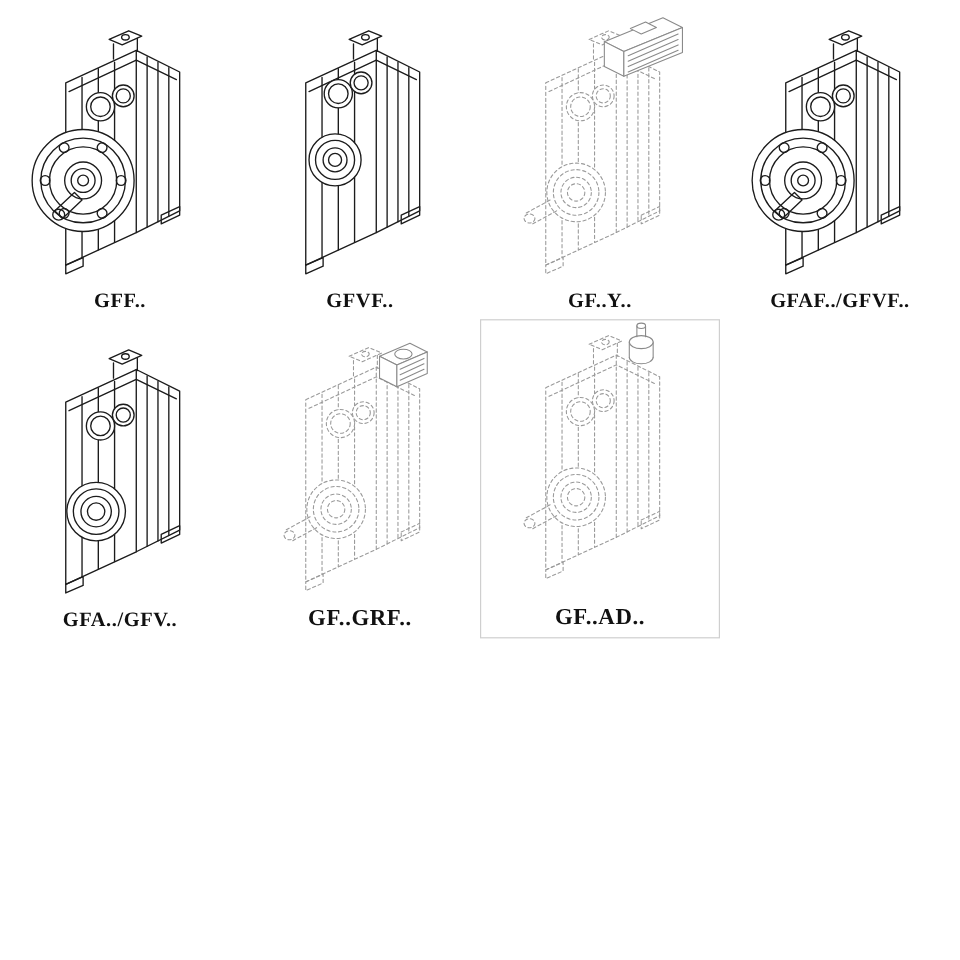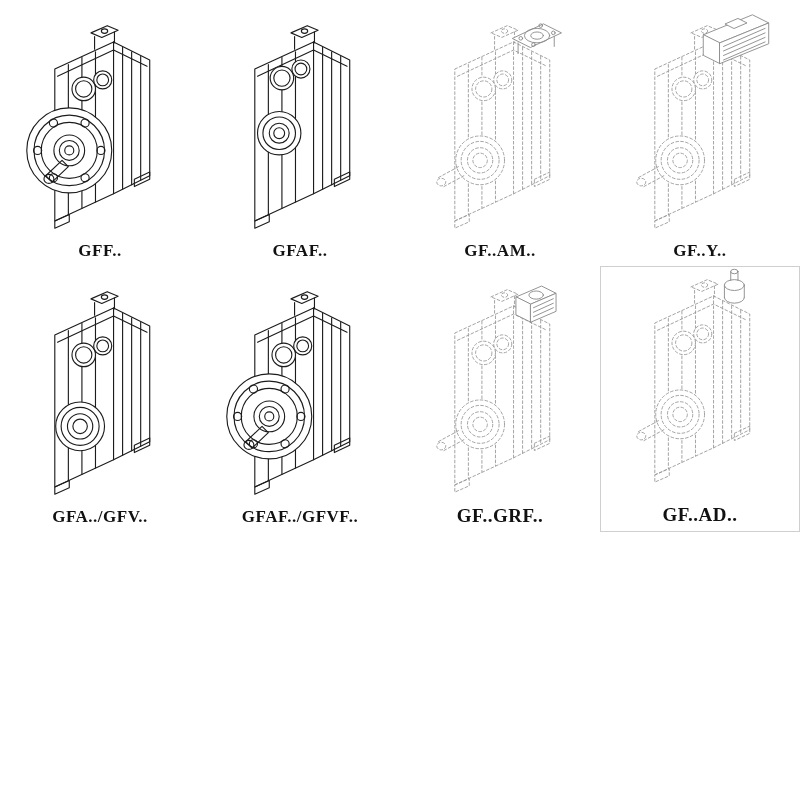--- a/index.html
+++ b/index.html
@@ -232,52 +232,46 @@
         <use href="#v-gff"></use>
       </svg>
     <div class="model-label">GFF..</div>
   </div>
 
 
   <div class="cell">
     <svg class="draw solid" viewBox="0 0 160 250">
         <use href="#v-gfhz"></use>
       </svg>
-    <div class="model-label">GFAF..</div>
-  </div>
-
-
-
-
-  <div class="cell">
-    <svg class="draw ghost" viewBox="0 0 160 250">
-        <use href="#v-gfam"></use>
-      </svg>
-    <div class="model-label">GF..AM..</div>
-  </div>
+    <div class="model-label">GFVF..</div>
+  </div>
+
+
+
+
 
   <div class="cell">
     <svg class="draw ghost" viewBox="0 0 160 250">
         <use href="#v-gfy"></use>
       </svg>
     <div class="model-label">GF..Y..</div>
   </div>
 
   <div class="cell">
     <svg class="draw solid" viewBox="0 0 160 250">
+        <use href="#v-gff"></use>
+      </svg>
+    <div class="model-label">GFAF../GFVF..</div>
+  </div>
+
+  <div class="cell">
+    <svg class="draw solid" viewBox="0 0 160 250">
         <use href="#v-gfaz"></use>
       </svg>
     <div class="model-label">GFA../GFV..</div>
-  </div>
-
-  <div class="cell">
-    <svg class="draw solid" viewBox="0 0 160 250">
-        <use href="#v-gff"></use>
-      </svg>
-    <div class="model-label">GFAF../GFVF..</div>
   </div>
 
   <div class="cell">
     <svg class="draw ghost" viewBox="0 0 160 250">
         <use href="#v-gfgrf"></use>
       </svg>
     <div class="model-label lg">GF..GRF..</div>
   </div>
 
   <div class="cell outlined">

